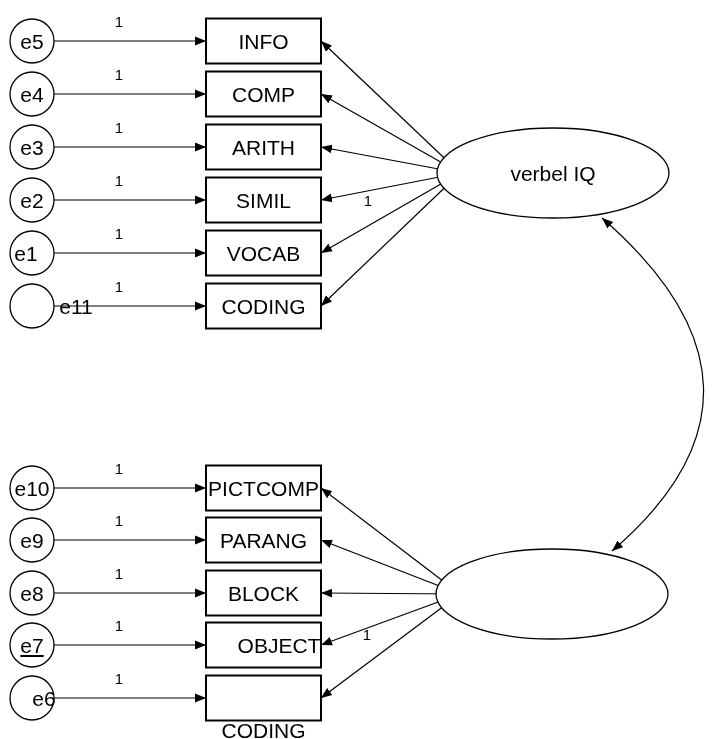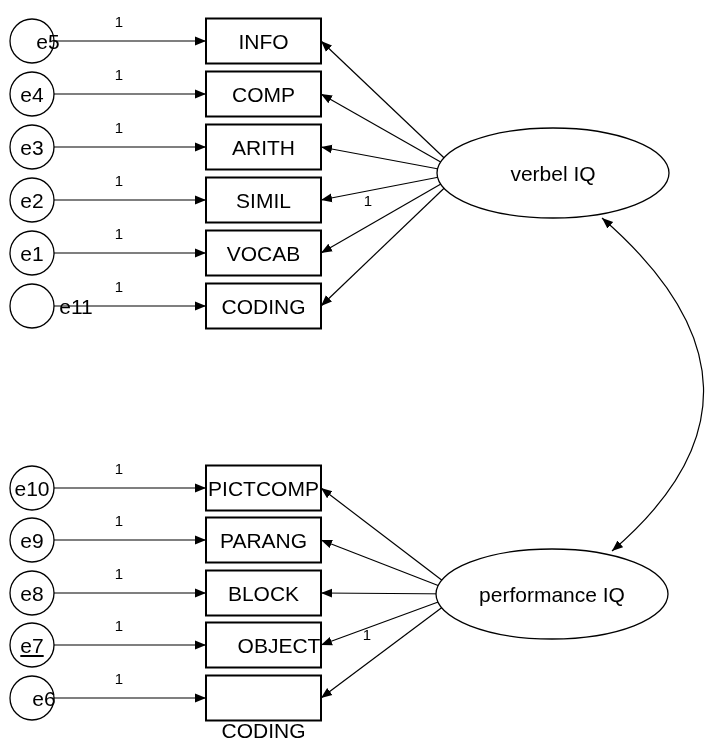--- a/index.html
+++ b/index.html
@@ -81,34 +81,34 @@
         <circle cx="32" cy="593" r="22" class="shape circle-shape"></circle>
         <circle cx="32" cy="645" r="22" class="shape circle-shape"></circle>
         <circle cx="32" cy="698" r="22" class="shape circle-shape"></circle>
       </g>
     <g id="g-cov">
         <path d="M 602 218 Q 800 390 612 551" class="conn" marker-start="url(#arr)" marker-end="url(#arr)"></path>
       </g>
   </svg>
   <div id="label-layer">
       <div class="lbl node-label" style="left: 263.5px; top: 42px;">INFO</div>
-      <div class="lbl node-label" style="left: 48px; top: 42px;">e5</div>
+      <div class="lbl node-label" style="left: 32px; top: 42px;">e5</div>
       <div class="lbl weight-label" style="left: 119px; top: 21px;">1</div>
       <div class="lbl node-label" style="left: 263.5px; top: 95px;">COMP</div>
       <div class="lbl node-label" style="left: 32px; top: 95px;">e4</div>
       <div class="lbl weight-label" style="left: 119px; top: 74px;">1</div>
       <div class="lbl node-label" style="left: 263.5px; top: 148px;">ARITH</div>
       <div class="lbl node-label" style="left: 32px; top: 148px;">e3</div>
       <div class="lbl weight-label" style="left: 119px; top: 127px;">1</div>
       <div class="lbl node-label" style="left: 263.5px; top: 201px;">SIMIL</div>
       <div class="lbl node-label" style="left: 32px; top: 201px;">e2</div>
       <div class="lbl weight-label" style="left: 119px; top: 180px;">1</div>
       <div class="lbl weight-label" style="left: 368px; top: 200px;">1</div>
       <div class="lbl node-label" style="left: 263.5px; top: 254px;">VOCAB</div>
-      <div class="lbl node-label" style="left: 32px; top: 254px;">e1</div>
+      <div class="lbl node-label" style="left: 26px; top: 254px;">e1</div>
       <div class="lbl weight-label" style="left: 119px; top: 233px;">1</div>
       <div class="lbl node-label" style="left: 263.5px; top: 307px;">CODING</div>
       <div class="lbl node-label" style="left: 32px; top: 307px; margin-left: 44px;">e11</div>
       <div class="lbl weight-label" style="left: 119px; top: 286px;">1</div>
       <div class="lbl node-label" style="left: 263.5px; top: 489px;">PICTCOMP</div>
       <div class="lbl node-label" style="left: 32px; top: 489px;">e10</div>
       <div class="lbl weight-label" style="left: 119px; top: 468px;">1</div>
       <div class="lbl node-label" style="left: 263.5px; top: 541px;">PARANG</div>
       <div class="lbl node-label" style="left: 32px; top: 541px;">e9</div>
       <div class="lbl weight-label" style="left: 119px; top: 520px;">1</div>
@@ -116,15 +116,14 @@
       <div class="lbl node-label" style="left: 32px; top: 594px;">e8</div>
       <div class="lbl weight-label" style="left: 119px; top: 573px;">1</div>
       <div class="lbl node-label" style="left: 279px; top: 646px;">OBJECT</div>
       <div class="lbl node-label" style="left: 32px; top: 646px; text-decoration: underline;">e7</div>
       <div class="lbl weight-label" style="left: 119px; top: 625px;">1</div>
       <div class="lbl weight-label" style="left: 367px; top: 634px;">1</div>
       <div class="lbl node-label" style="left: 263.5px; top: 699px; margin-top: 32px;">CODING</div>
       <div class="lbl node-label" style="left: 32px; top: 699px; margin-left: 12px;">e6</div>
       <div class="lbl weight-label" style="left: 119px; top: 678px;">1</div>
       <div class="lbl node-label" style="left: 553px; top: 174px;">verbel IQ</div>
-      <div class="lbl node-label" style="left: 552px; top: 595px;">performance IQ</div>
     </div>
 </div>
 
 </body></html>

